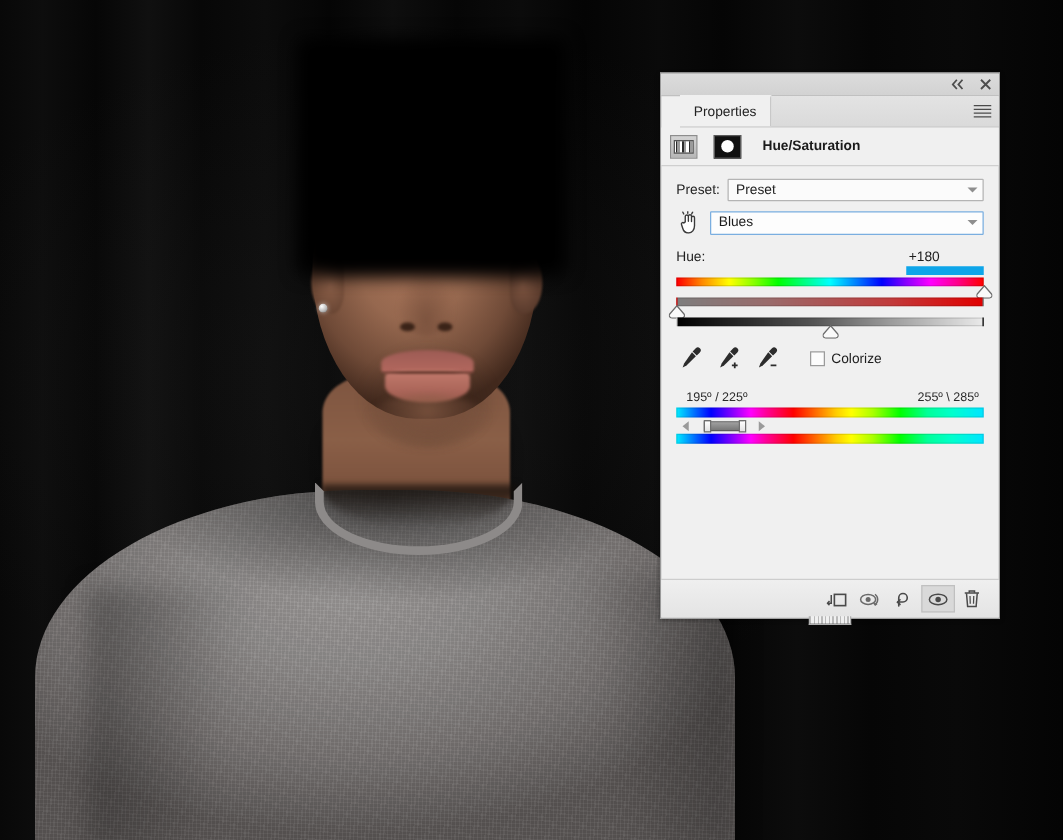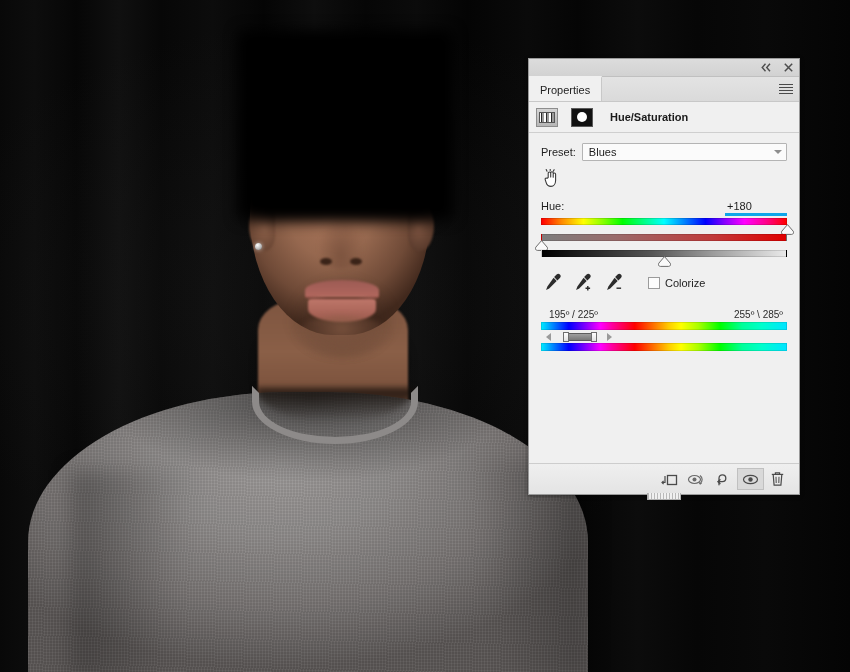--- a/index.html
+++ b/index.html
@@ -274,20 +274,21 @@
   }
   .tb-btn svg { display: block; }
 
   .panel-tabbar {
     height: 24px;
     background: linear-gradient(180deg, #e3e3e3 0%, #dadada 100%);
     border-bottom: 1px solid #c8c8c8;
     display: flex;
     align-items: stretch;
     position: relative;
+    margin-left: 15px;
   }
   .panel-tab {
     padding: 0 11px;
     display: flex;
     align-items: center;
     font-size: 11px;
     color: #222;
     background: #f0f0f0;
     border-right: 1px solid #c8c8c8;
     border-top: 2px solid #f0f0f0;
@@ -414,21 +415,21 @@
     justify-content: space-between;
     font-size: 11px;
     color: #1e1e1e;
     margin-bottom: 2px;
   }
   .slider-value {
     font-size: 11px;
     color: #1c1c1c;
     min-width: 58px;
     text-align: left;
-    border-bottom: 3px solid #0ea5e9;
+    border-bottom: 7px solid #0ea5e9;
     padding: 0 2px 1px 2px;
     cursor: text;
   }
   .track {
     position: relative;
     height: 7px;
     margin: 2px 0 0 0;
   }
   .track .bar {
     position: absolute;
@@ -648,31 +649,35 @@
       <div class="dot"></div>
     </div>
     <div class="adj-title">Hue/Saturation</div>
   </div>
 
   <div class="panel-body">
 
     <div class="row-preset">
       <div class="lbl">Preset:</div>
       <div class="combo">
-        <span>Blues</span>
+        <span>Preset</span>
         <span class="caret"></span>
       </div>
     </div>
 
     <div class="row-range">
       <div class="hand-tool">
         <svg width="17" height="18" viewBox="0 0 17 18" aria-hidden="true">
           <path d="M4.0 2.2 L3.2 0.6 M7.2 1.6 L7.2 0.2 M10.3 2.2 L11.1 0.7" stroke="#3a3a3a" stroke-width="1.1" fill="none" stroke-linecap="round"></path>
           <path d="M5.2 8.5 L5.2 4.2 a1.25 1.25 0 0 1 2.5 0 L7.7 8.0 L7.7 4.0 a1.25 1.25 0 0 1 2.5 0 L10.2 8.2 L10.2 5.2 a1.2 1.2 0 0 1 2.4 0 L12.6 11.6 c0 3.3 -2 5.8 -4.6 5.8 c-2.4 0 -4.3 -1.6 -4.9 -4.0 L2.2 10.6 a1.15 1.15 0 0 1 1.9 -1.2 Z" fill="#ffffff" stroke="#3a3a3a" stroke-width="1.1" stroke-linejoin="round"></path>
         </svg>
+      </div>
+      <div class="combo combo-blues">
+        <span>Blues</span>
+        <span class="caret"></span>
       </div>
     </div>
 
     <div class="slider-group">
       <div class="slider-top">
         <span>Hue:</span>
         <span class="slider-value">+180</span>
       </div>
       <div class="track">
         <div class="bar bar-hue"></div>

